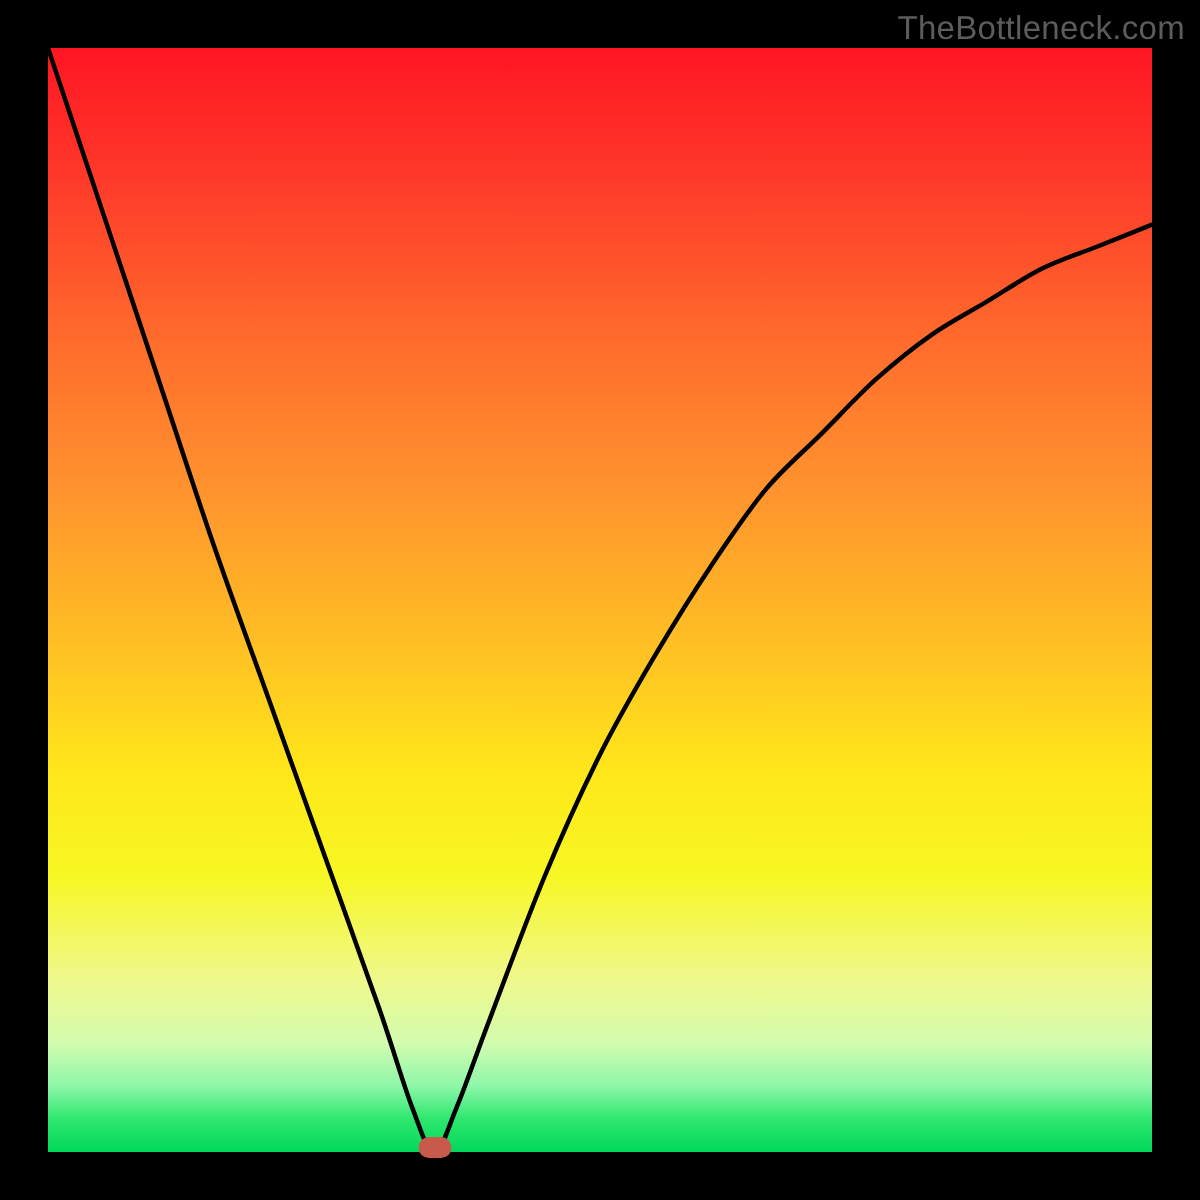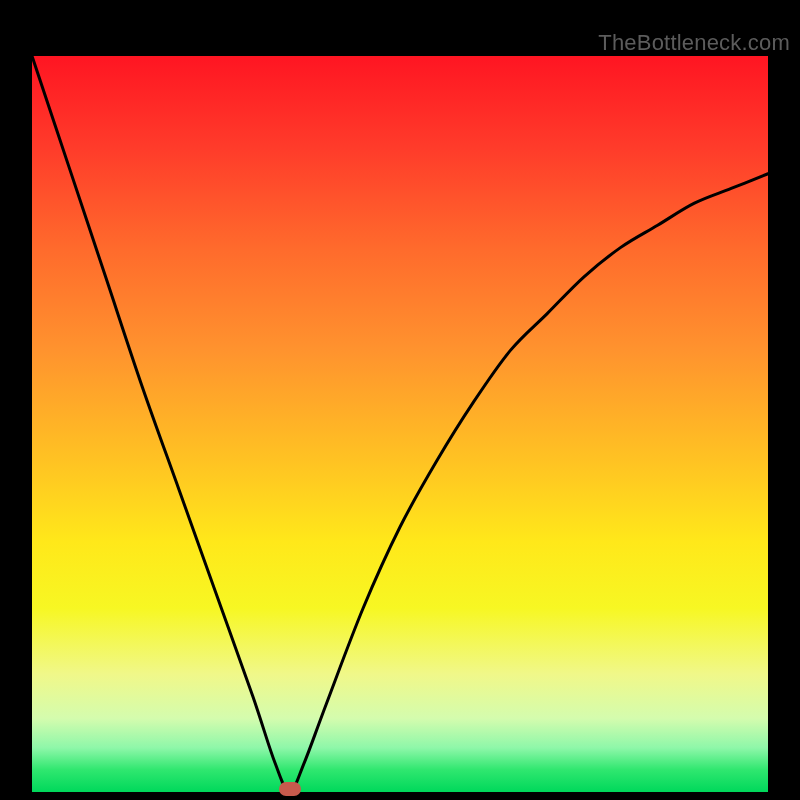--- a/index.html
+++ b/index.html
@@ -2,21 +2,20 @@
 <html><head>
 <meta charset="utf-8">
 <style>
   * { margin: 0; padding: 0; box-sizing: border-box; }
   html, body { width: 800px; height: 800px; overflow: hidden; background: #000; }
   .frame {
     position: relative;
     width: 800px;
     height: 708px;
     background: #000;
-    margin-top: 24px;
   }
   .plot-area {
     position: absolute;
     left: 32px;
     top: 32px;
     width: 736px;
     height: 736px;
     background: linear-gradient(to bottom,
       #ff1522 0%,
       #ff3a2a 12%,

